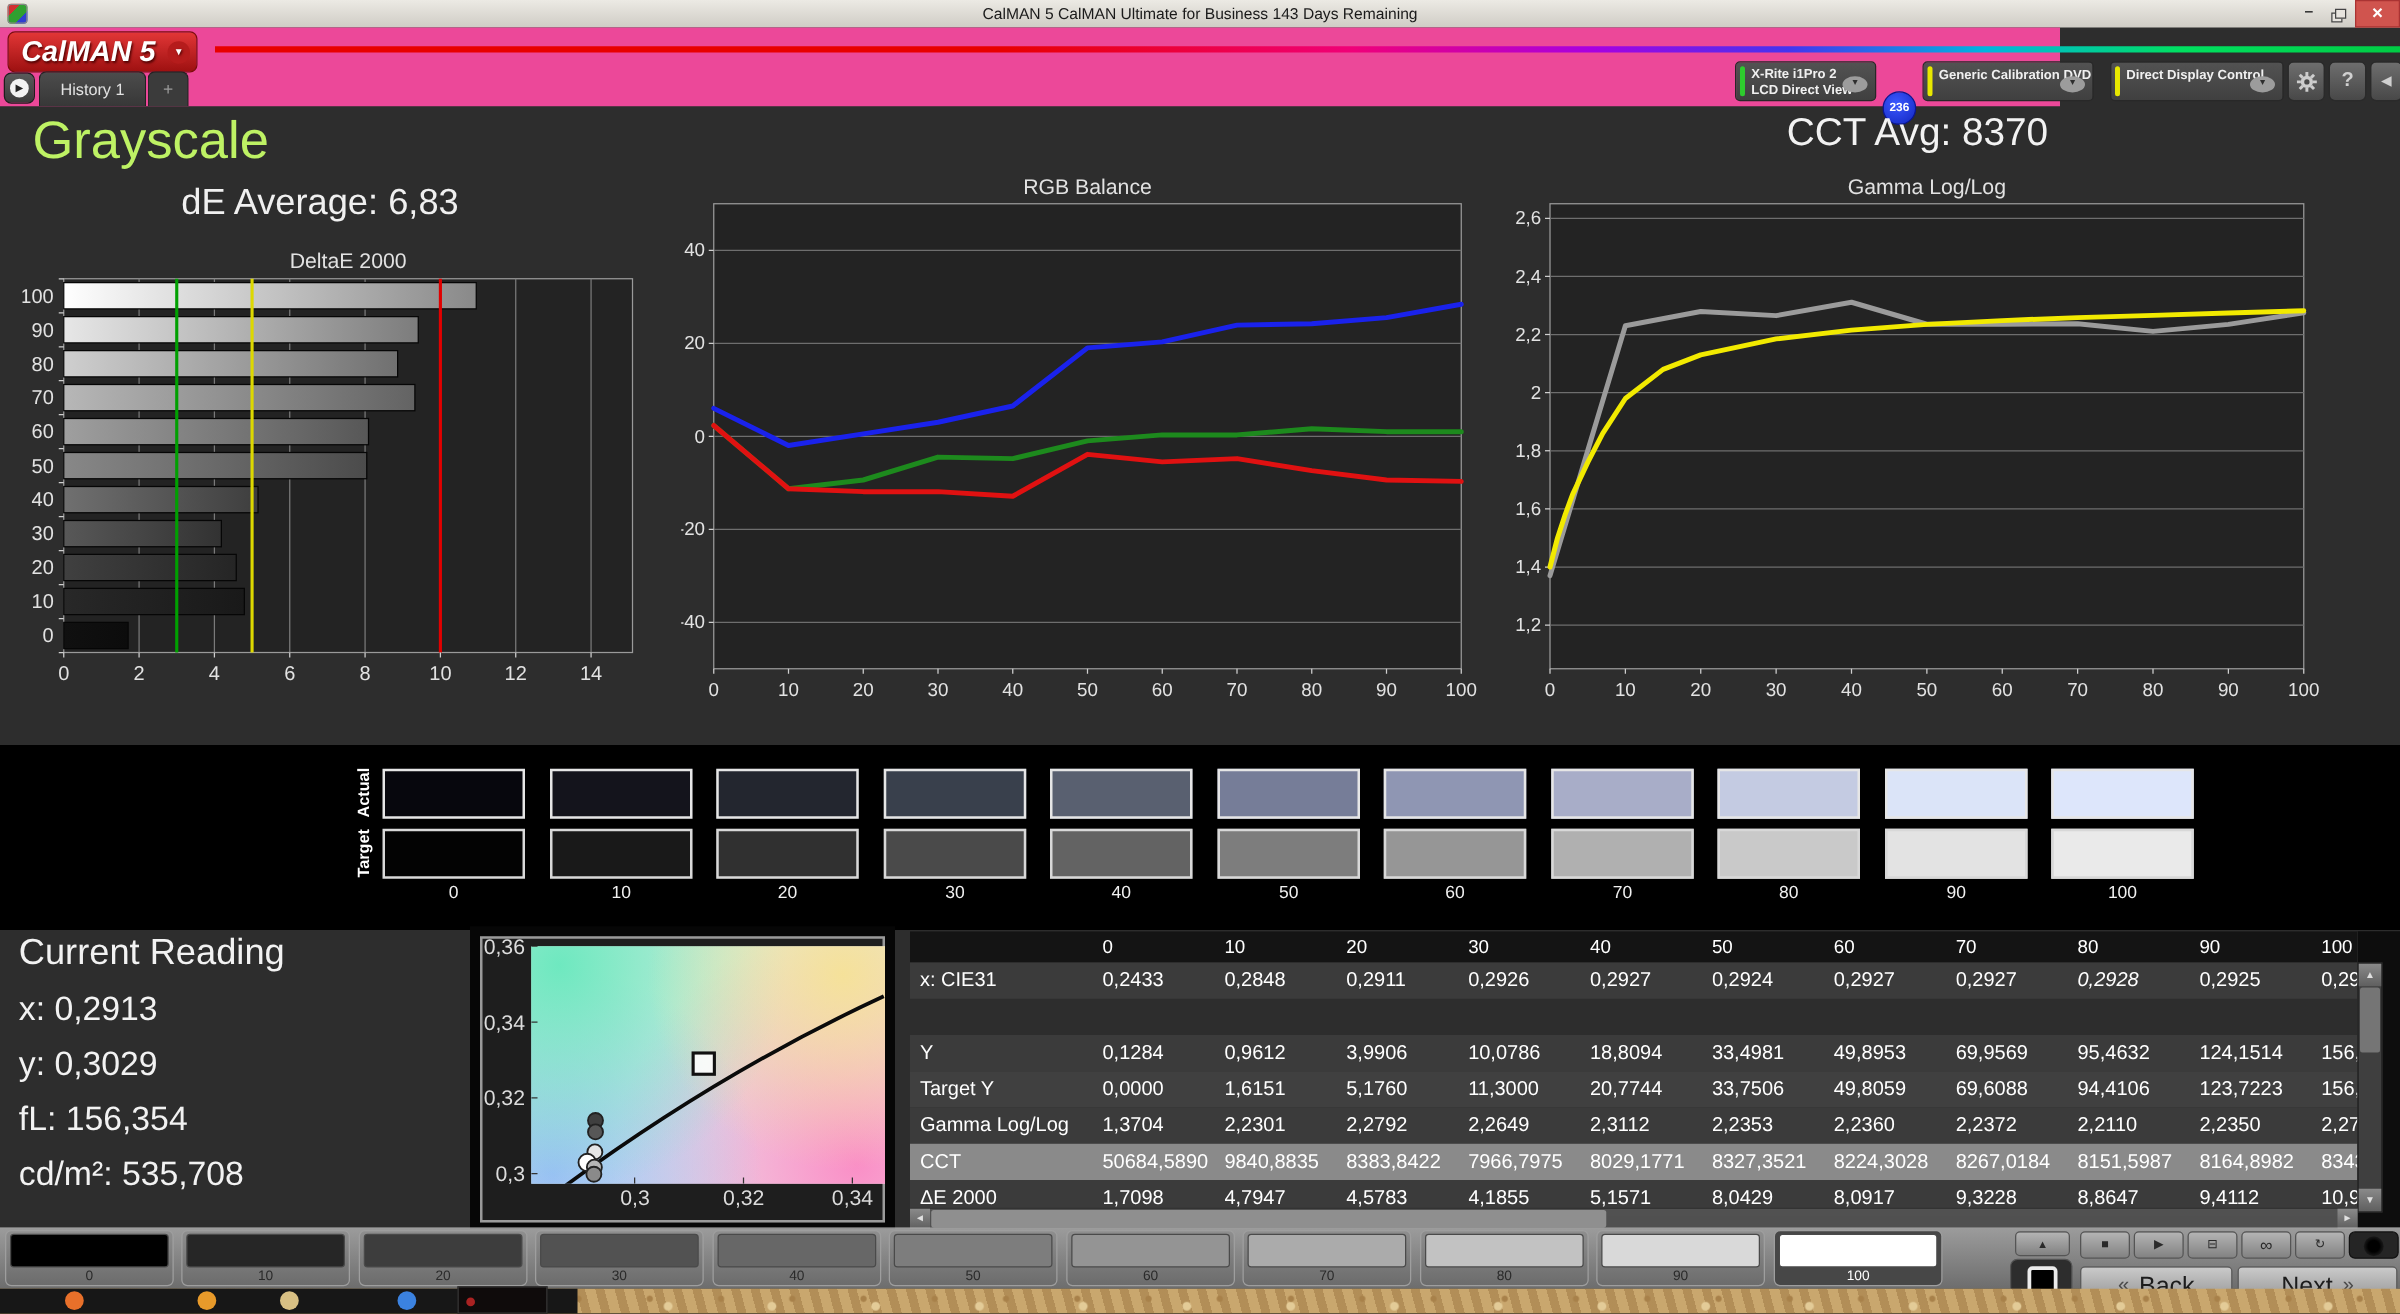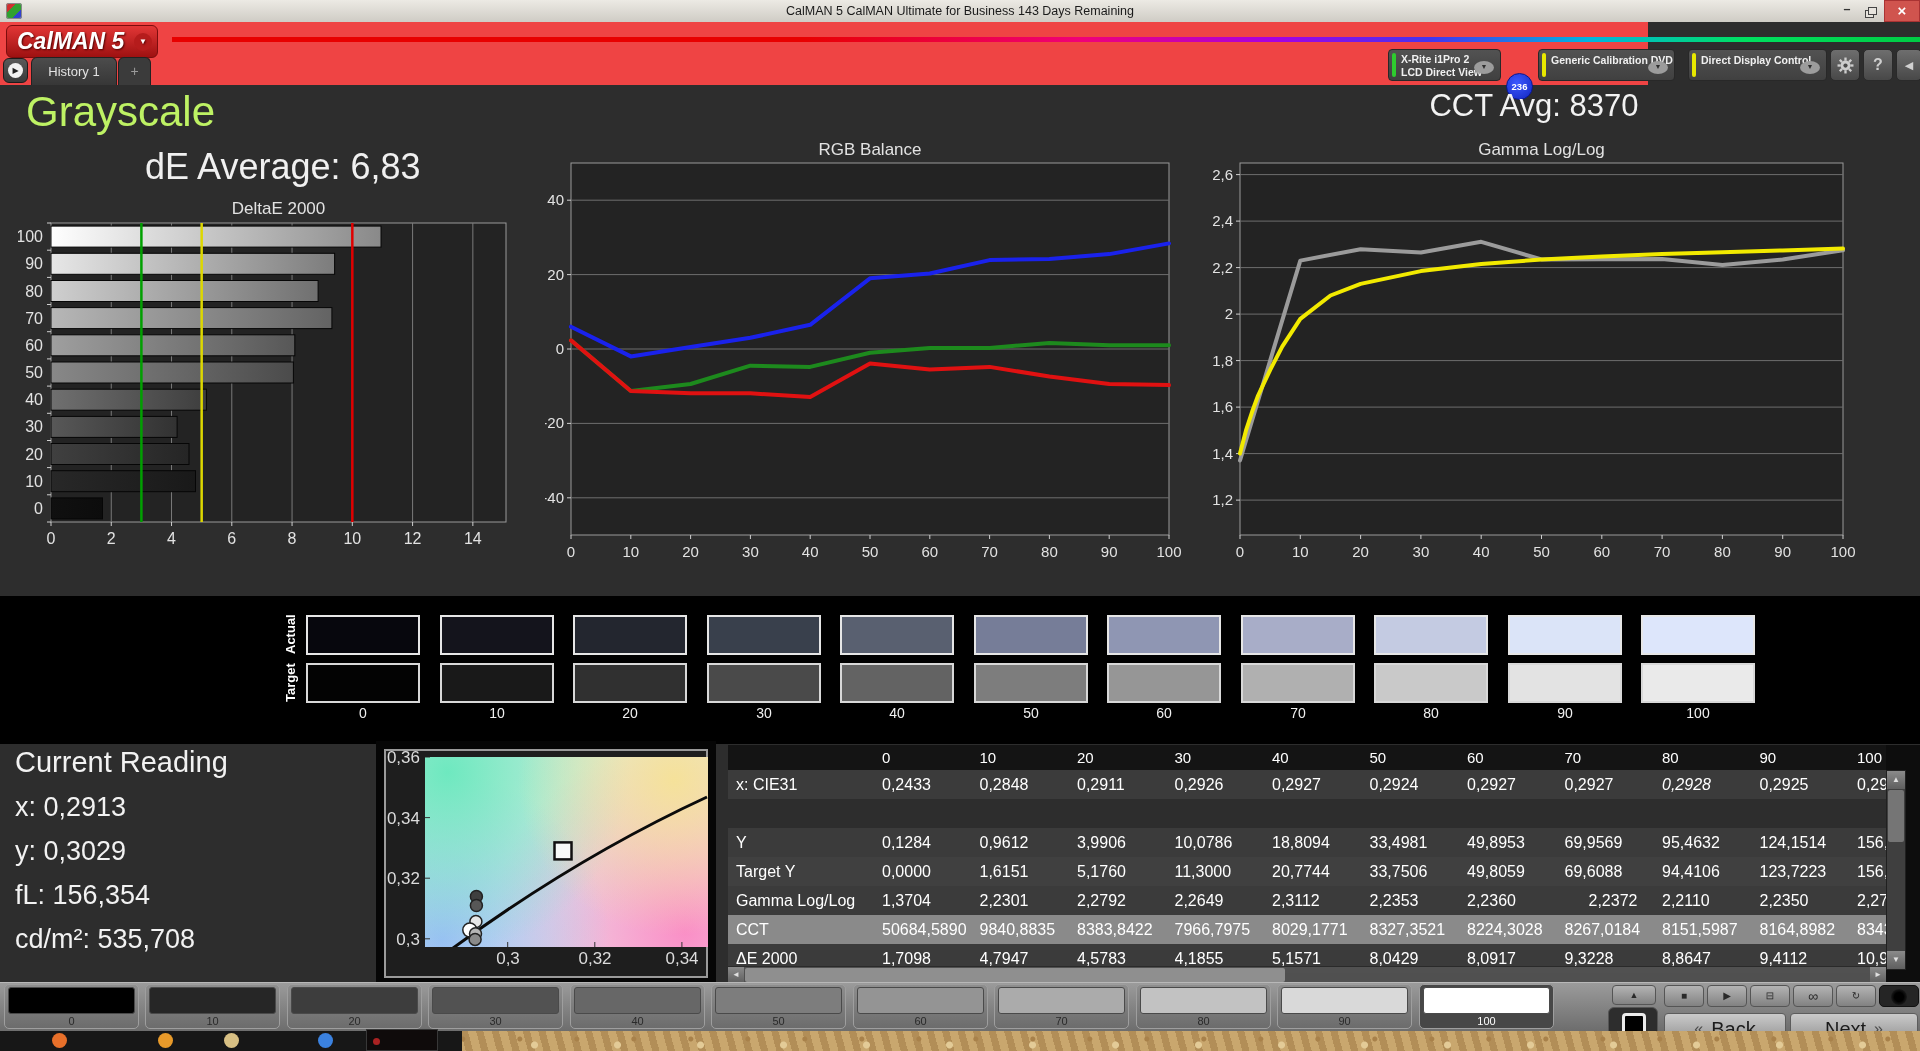--- a/index.html
+++ b/index.html
@@ -13,21 +13,21 @@
   #titlebar{left:0;top:0;width:1920px;height:22px;background:linear-gradient(#eceae4,#cfccc5);color:#1a1a1a;font-size:12.5px;}
   #app-icon{left:6px;top:3px;width:16px;height:16px;border-radius:3px;background:linear-gradient(135deg,#d03030 0 34%,#30a030 34% 67%,#3040d0 67%);box-shadow:0 0 0 1px #888 inset;}
   #window-title{left:0;right:0;top:0;height:22px;text-align:center;line-height:22px;}
   #btn-min{left:1834px;top:2px;width:26px;height:18px;text-align:center;line-height:15px;color:#333;font-weight:bold;}
   #btn-restore{left:1860px;top:2px;width:24px;height:18px;}
   .restore-sq{position:absolute;left:8px;top:5px;width:9px;height:8px;border:1px solid #444;background:#e7e4de;}
   .restore-sq2{left:5px;top:8px;}
   #btn-close{left:1884px;top:0;width:36px;height:22px;background:#d0544e;color:#fff;text-align:center;line-height:21px;font-size:15px;font-weight:bold;box-shadow:0 0 0 1px #a33 inset;}
 
   
-  #headerbar{left:0;top:22px;width:1648px;height:63px;background:#ef4444;}
+  #headerbar{left:0;top:22px;width:1648px;height:63px;background:#ec4899;}
   #logo{left:6px;top:25px;width:152px;height:33px;background:linear-gradient(#e23636,#9e1111);border:1px solid #7c0d0d;border-radius:6px;color:#fff;font-style:italic;font-weight:bold;font-size:23px;line-height:31px;padding-left:10px;text-shadow:1px 1px 2px #4d0202;}
   #logo-caret{right:5px;top:7px;width:18px;height:18px;background:#b51c1c;border-radius:50%;text-align:center;line-height:17px;font-size:8px;color:#fff;font-style:normal;}
   #rainbow{left:172px;top:37px;width:1748px;height:5px;background:linear-gradient(90deg,#e80000 0%,#e80000 36%,#f00078 52%,#a800e0 63%,#4434f0 72%,#00b4e0 81%,#00e060 90%,#00cc44 100%);}
   #history-go{left:3px;top:58px;width:25px;height:25px;background:linear-gradient(#5a5a5a,#3a3a3a);border-radius:6px;border:1px solid #1d1d1d;}
   #history-go .circ{position:absolute;left:4px;top:4px;width:15px;height:15px;background:#f2f2f2;border-radius:50%;text-align:center;line-height:15px;font-size:8px;color:#222;}
   #tab-history{left:31px;top:57px;width:86px;height:28px;background:linear-gradient(#4c4c4c,#373737);border:1px solid #222;border-bottom:none;border-radius:6px 6px 0 0;color:#e2e2e2;font-size:13px;text-align:center;line-height:27px;}
   #tab-add{left:118px;top:57px;width:33px;height:28px;background:#3b3b3b;border:1px solid #222;border-bottom:none;border-radius:6px 6px 0 0;color:#9a9a9a;font-size:14px;text-align:center;line-height:26px;}
   .dropdown{background:linear-gradient(#525252,#404040);border:1px solid #282828;border-radius:4px;color:#f0f0f0;}
   .dd-stripe{position:absolute;left:3px;top:3px;bottom:3px;width:4px;border-radius:2px;}
   .dd-chev{position:absolute;right:6px;top:11px;width:20px;height:13px;background:#9c9c9c;border-radius:50%;text-align:center;line-height:12px;font-size:7px;color:#2e2e2e;}
@@ -38,21 +38,21 @@
   #dd-target{left:1538px;top:49px;width:137px;height:32px;font-size:10.5px;font-weight:bold;}
   #dd-control{left:1688px;top:49px;width:139px;height:32px;font-size:10.5px;font-weight:bold;}
   .dd-line{position:absolute;left:12px;top:4px;}
   .hdr-btn{background:linear-gradient(#6e6e6e,#484848);border:1px solid #2a2a2a;border-radius:5px;color:#d0d0d0;text-align:center;}
   #btn-gear{left:1830px;top:49px;width:30px;height:32px;padding-top:7px;}
   #btn-help{left:1863px;top:49px;width:30px;height:32px;font-size:16px;font-weight:bold;line-height:30px;}
   #btn-collapse{left:1896px;top:49px;width:26px;height:32px;font-size:11px;line-height:30px;}
 
   
   #page-title{left:26px;top:88px;font-size:42px;color:#bef264;}
-  #de-average{left:145px;top:146px;font-size:36px;color:#f0f0f0;}
+  #de-average{left:145px;top:146px;font-size:29px;color:#f0f0f0;}
   #total-gamma{left:563px;top:88px;width:600px;text-align:center;font-size:31px;color:#f2f2f2;}
   #cct-avg{left:1234px;top:88px;width:600px;text-align:center;font-size:31px;color:#f2f2f2;}
 
   
   #swatchband{left:0;top:596px;width:1920px;height:148px;background:#000;}
   .vlabel{position:absolute;writing-mode:vertical-rl;transform:rotate(180deg);font-size:13px;font-weight:bold;color:#fff;height:46px;width:16px;text-align:center;}
 
   
   .cr{color:#f2f2f2;}
   #cr-title{left:15px;top:746px;font-size:29px;}
@@ -516,21 +516,21 @@
       </div>
       <div style="position: absolute; left: 0px; top: 141px; width: 1158px; height: 29px; background: rgb(59, 59, 59);">
         <div class="tcell" style="position: absolute; left: 8px; top: 0px; width: 132px; height: 29px;">Gamma Log/Log</div>
         <div class="tcell" style="position: absolute; left: 154px; top: 0px; width: 87.5px; height: 29px;">1,3704</div>
         <div class="tcell" style="position: absolute; left: 251.5px; top: 0px; width: 87.5px; height: 29px;">2,2301</div>
         <div class="tcell" style="position: absolute; left: 349px; top: 0px; width: 87.5px; height: 29px;">2,2792</div>
         <div class="tcell" style="position: absolute; left: 446.5px; top: 0px; width: 87.5px; height: 29px;">2,2649</div>
         <div class="tcell" style="position: absolute; left: 544px; top: 0px; width: 87.5px; height: 29px;">2,3112</div>
         <div class="tcell" style="position: absolute; left: 641.5px; top: 0px; width: 87.5px; height: 29px;">2,2353</div>
         <div class="tcell" style="position: absolute; left: 739px; top: 0px; width: 87.5px; height: 29px;">2,2360</div>
-        <div class="tcell" style="position: absolute; left: 836.5px; top: 0px; width: 87.5px; height: 29px; margin-left: 24px;">2,2372</div>
+        <div class="tcell" style="position: absolute; left: 836.5px; top: 0px; width: 87.5px; height: 29px;">2,2372</div>
         <div class="tcell" style="position: absolute; left: 934px; top: 0px; width: 87.5px; height: 29px;">2,2110</div>
         <div class="tcell" style="position: absolute; left: 1031.5px; top: 0px; width: 87.5px; height: 29px;">2,2350</div>
         <div class="tcell" style="position: absolute; left: 1129px; top: 0px; width: 87.5px; height: 29px;">2,27</div>
       </div>
       <div style="position: absolute; left: 0px; top: 170px; width: 1158px; height: 29px; background: rgb(138, 138, 138);">
         <div class="tcell" style="position: absolute; left: 8px; top: 0px; width: 132px; height: 29px;">CCT</div>
         <div class="tcell" style="position: absolute; left: 154px; top: 0px; width: 87.5px; height: 29px;">50684,5890</div>
         <div class="tcell" style="position: absolute; left: 251.5px; top: 0px; width: 87.5px; height: 40px;">9840,8835</div>
         <div class="tcell" style="position: absolute; left: 349px; top: 0px; width: 87.5px; height: 29px;">8383,8422</div>
         <div class="tcell" style="position: absolute; left: 446.5px; top: 0px; width: 87.5px; height: 29px;">7966,7975</div>

